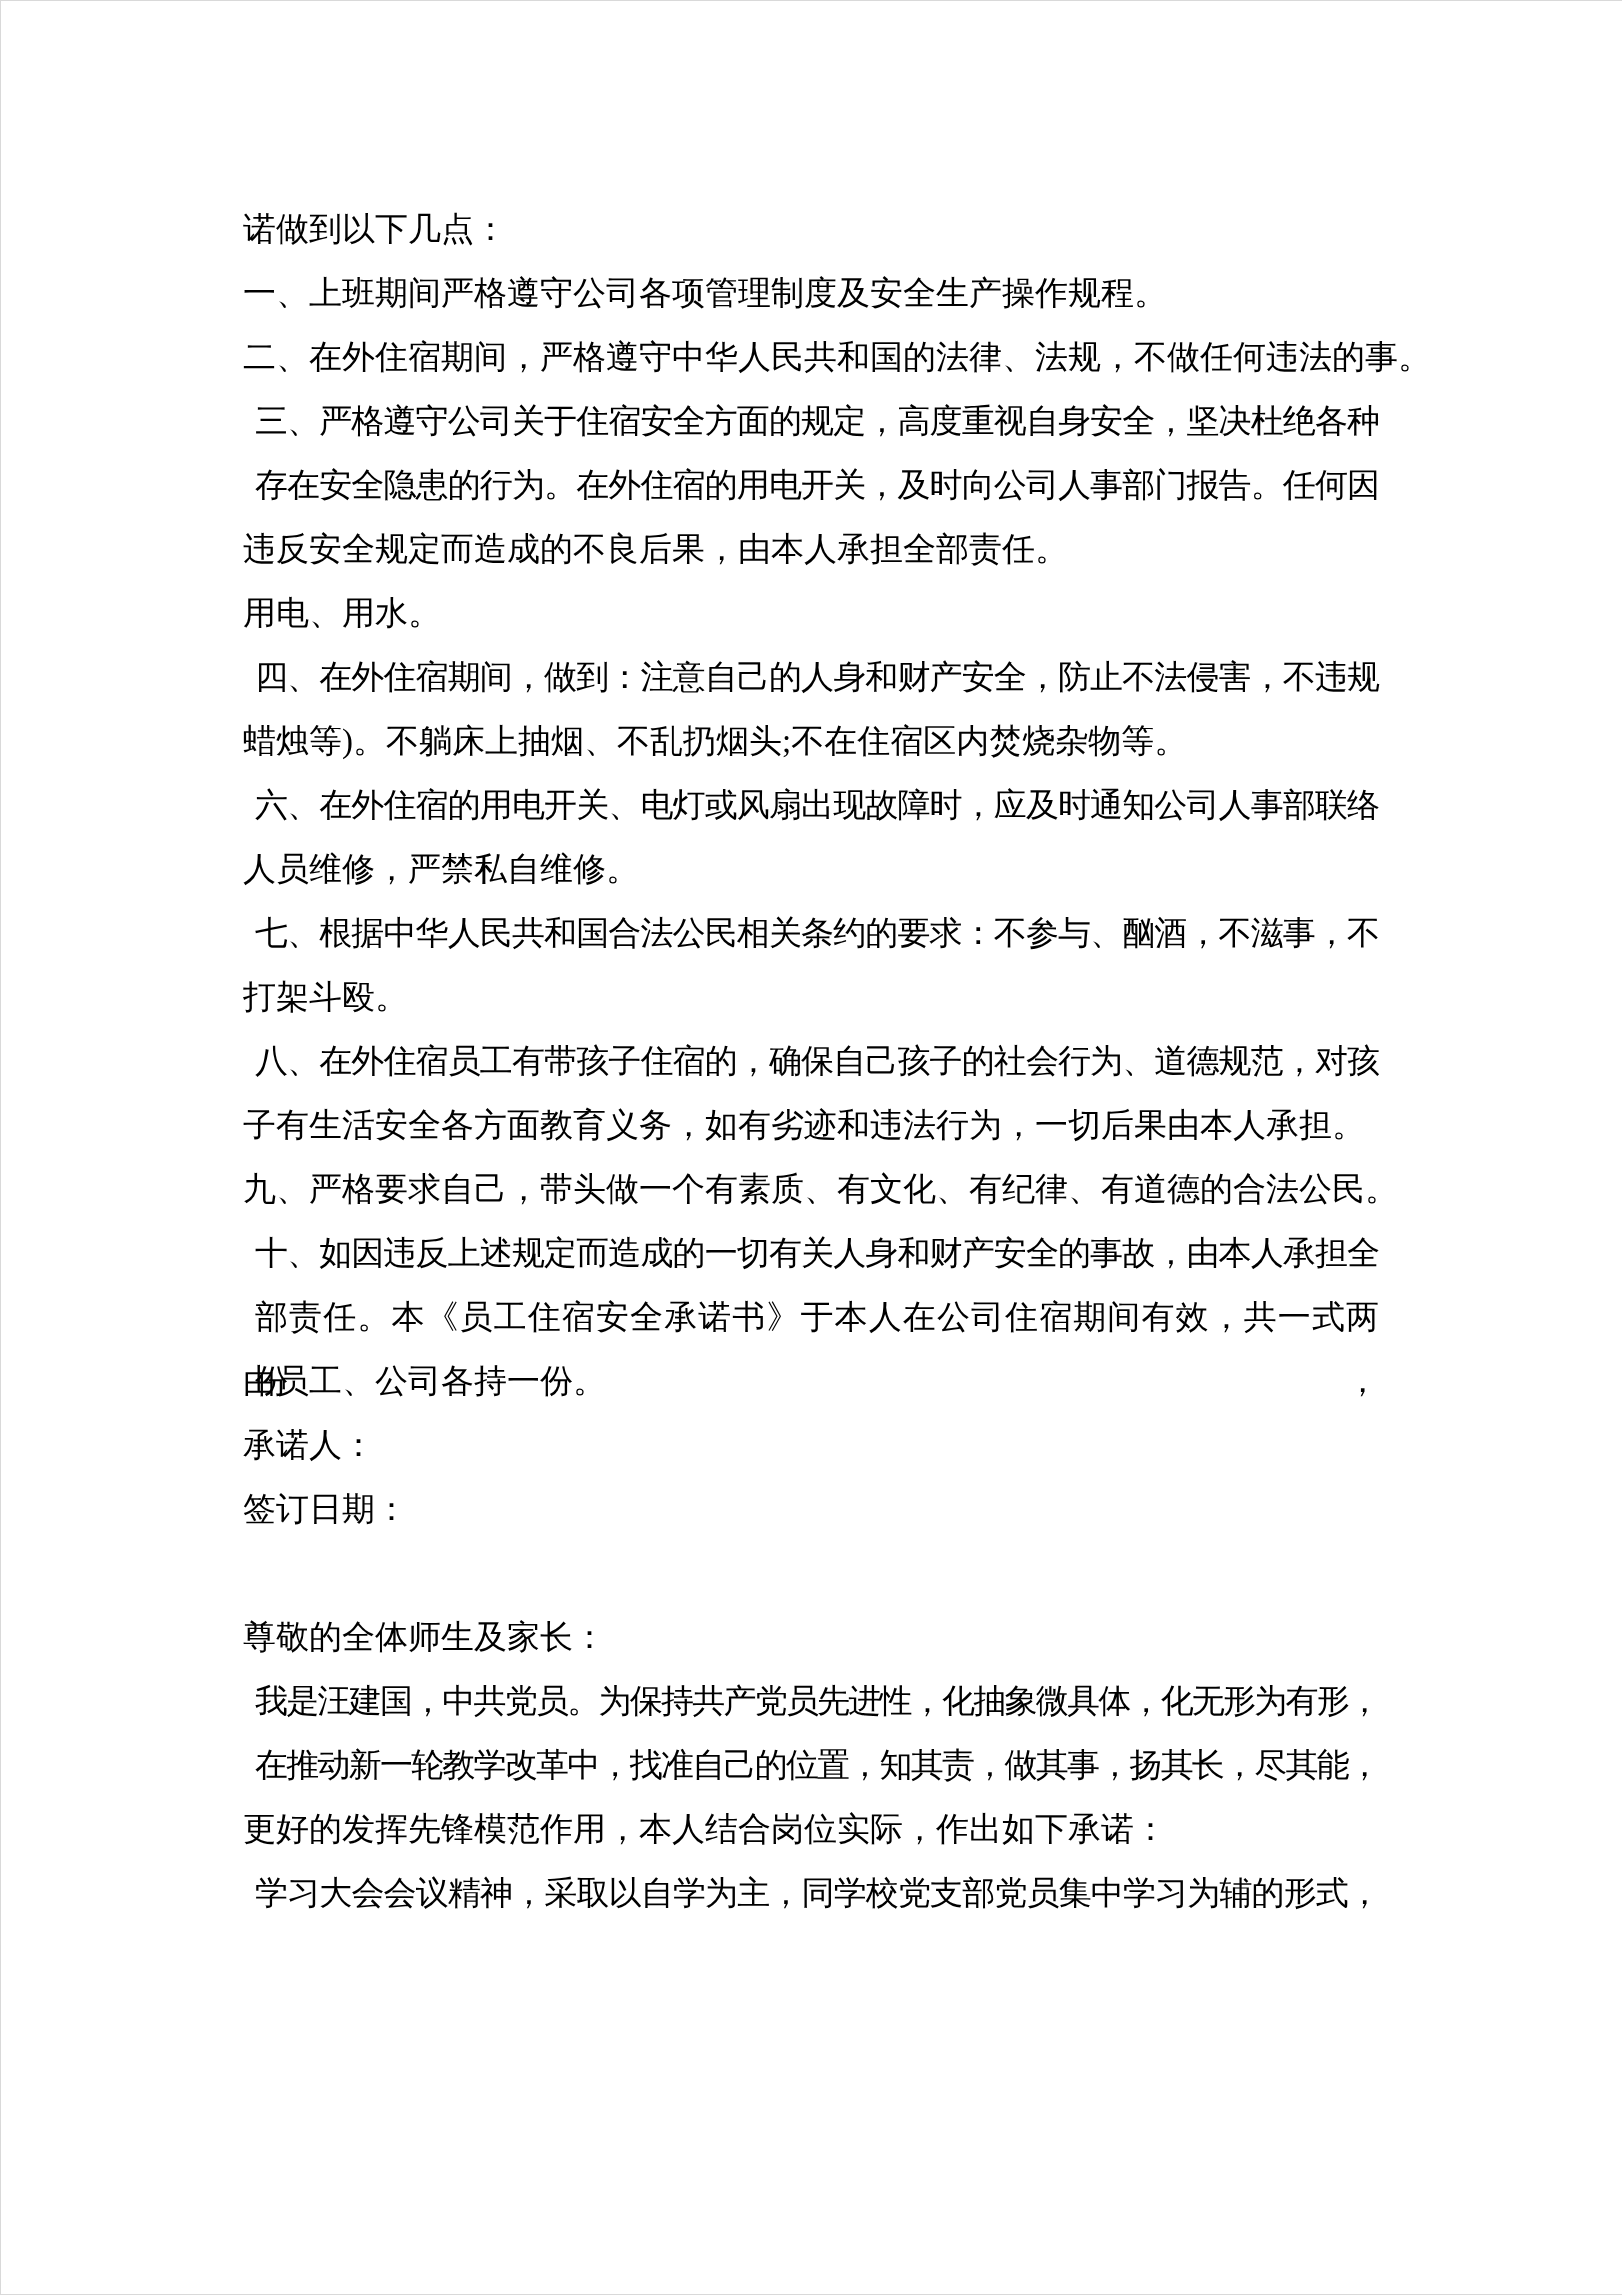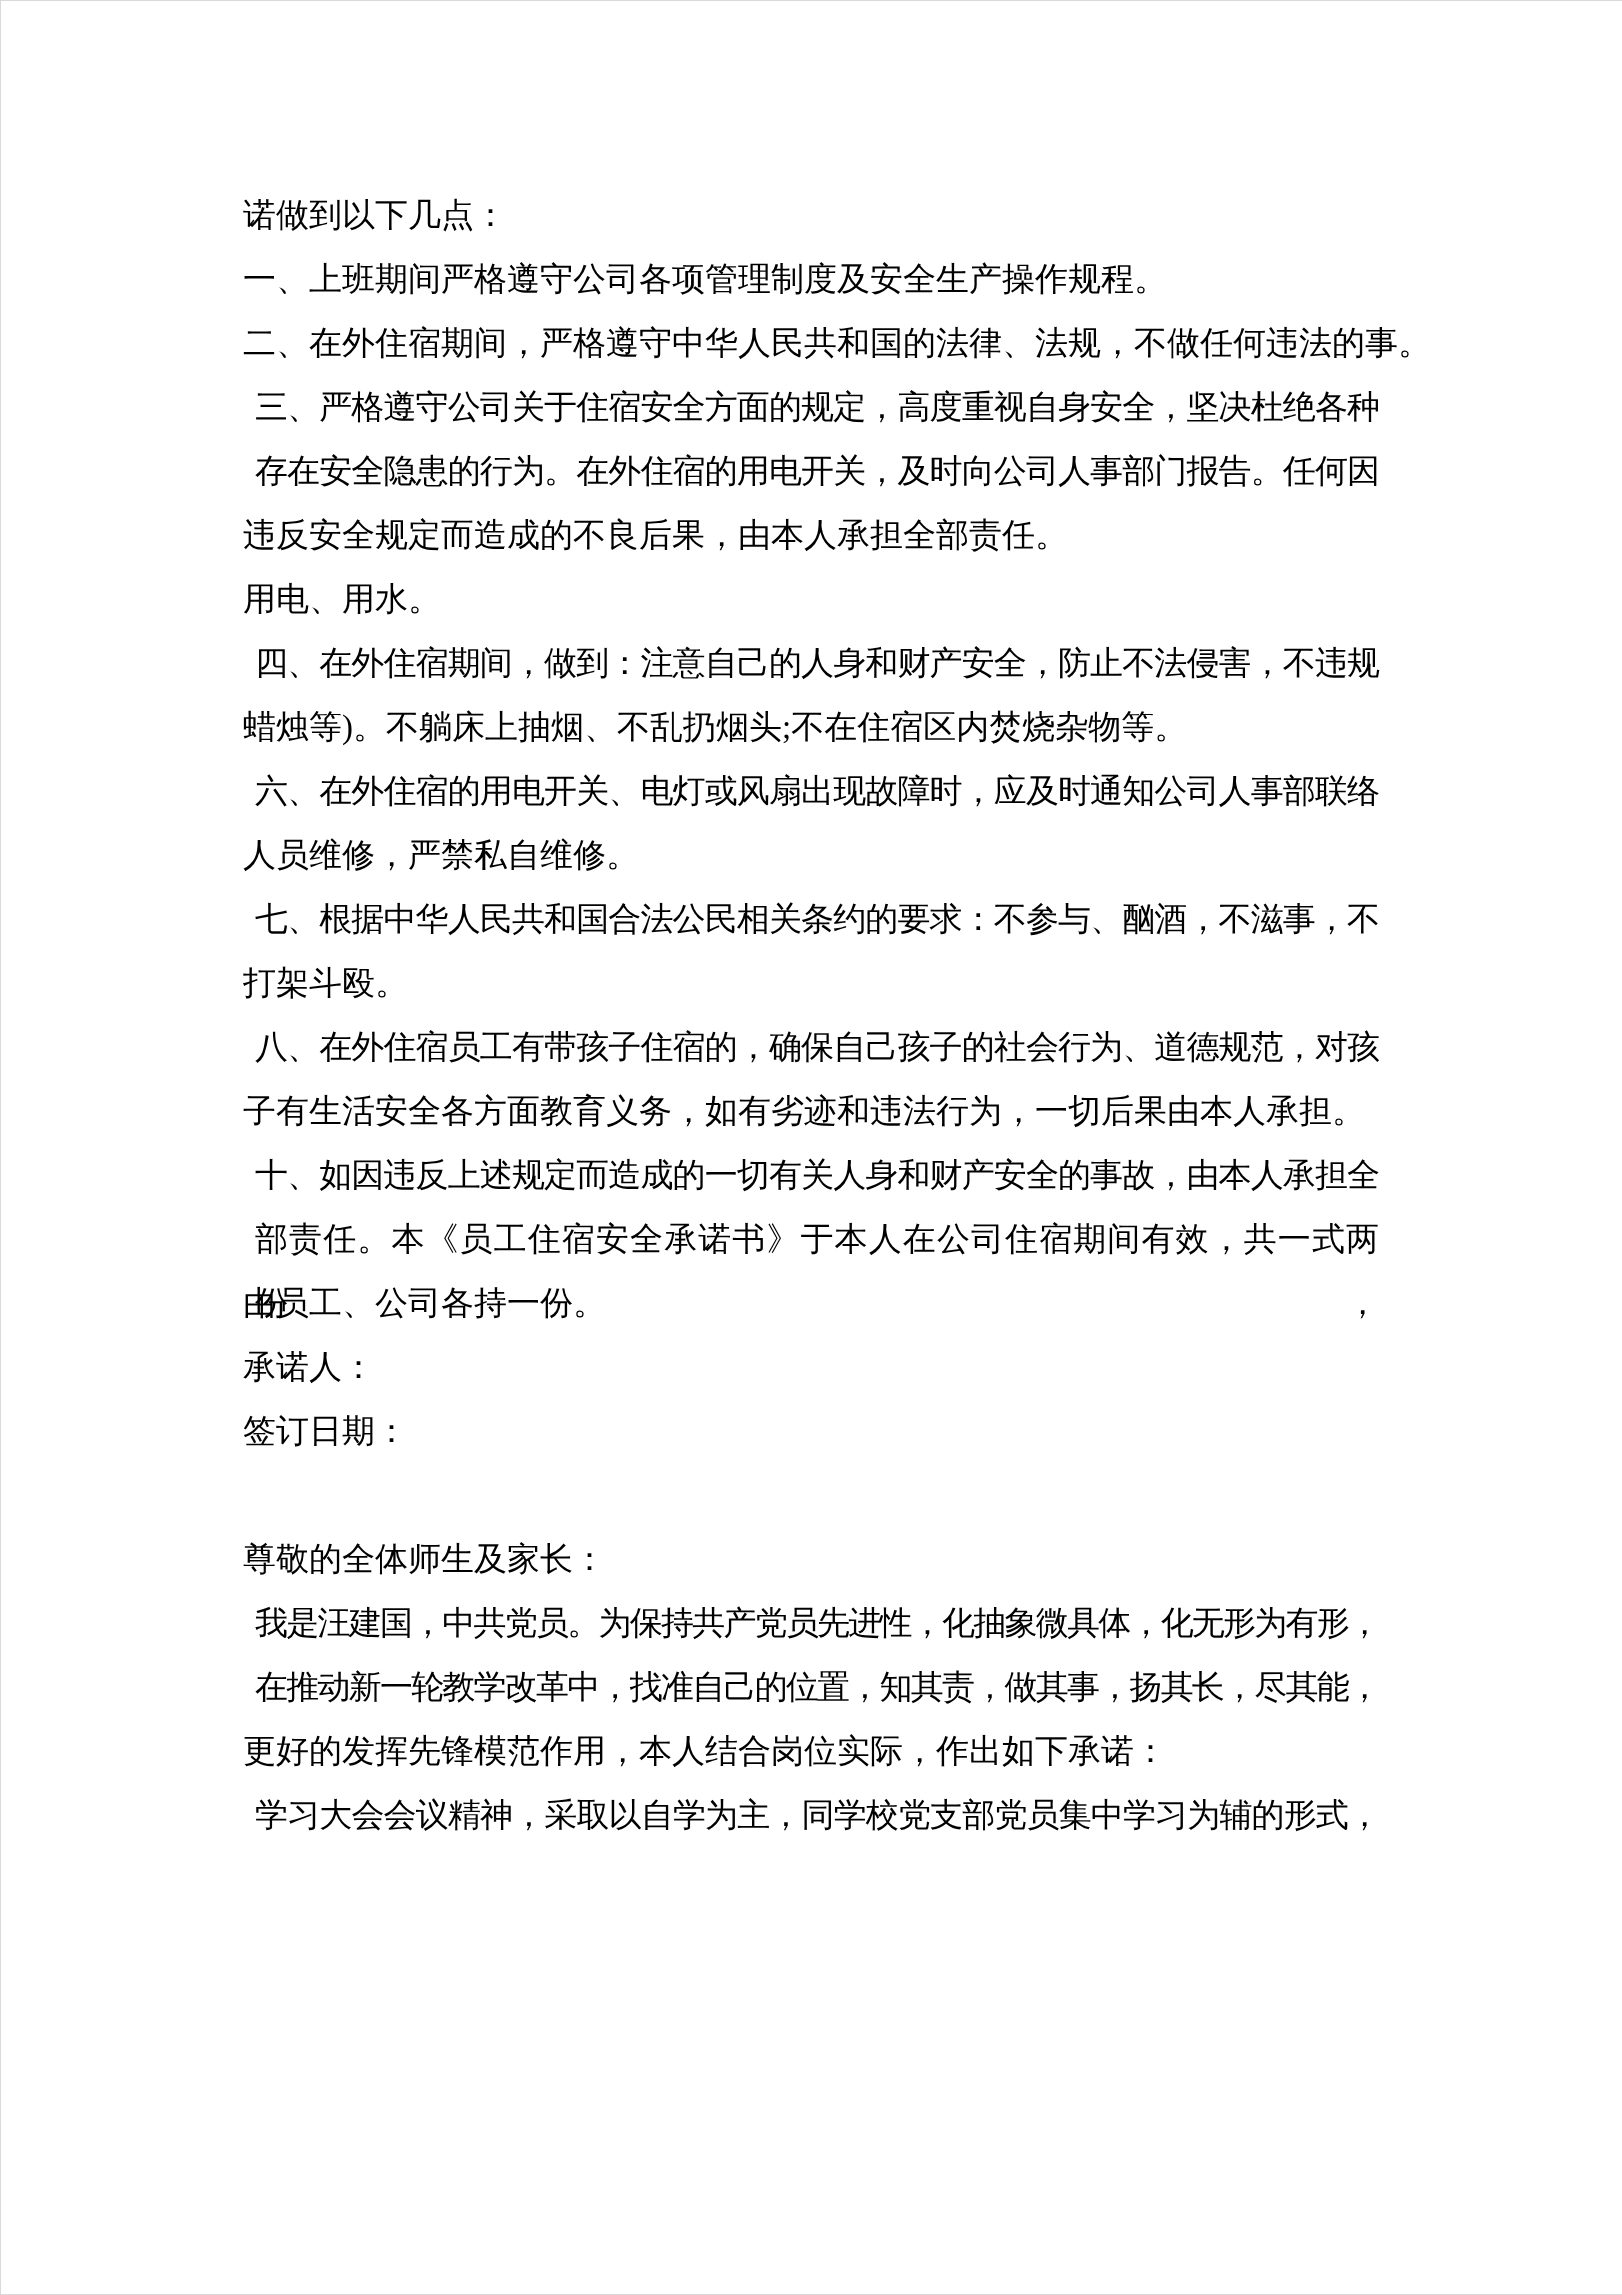--- a/index.html
+++ b/index.html
@@ -18,21 +18,21 @@
   .page-frame {
     position: absolute;
     inset: 0;
     border: 0.7px solid #d9d9d9;
     box-sizing: border-box;
     pointer-events: none;
   }
   .text-block {
     position: absolute;
     left: 243px;
-    top: 183px;
+    top: 197px;
     width: 1136px;
   }
   .line {
     font-size: 33px;
     line-height: 64px;
     height: 64px;
     white-space: nowrap;
     text-align: left;
   }
   .fill {
@@ -60,20 +60,21 @@
   <div class="line">违反安全规定而造成的不良后果，由本人承担全部责任。</div>
   <div class="line">用电、用水。</div>
   <div class="line fill n35">四、在外住宿期间，做到：注意自己的人身和财产安全，防止不法侵害，不违规</div>
   <div class="line">蜡烛等)。不躺床上抽烟、不乱扔烟头;不在住宿区内焚烧杂物等。</div>
   <div class="line fill n35">六、在外住宿的用电开关、电灯或风扇出现故障时，应及时通知公司人事部联络</div>
   <div class="line">人员维修，严禁私自维修。</div>
   <div class="line fill n35">七、根据中华人民共和国合法公民相关条约的要求：不参与、酗酒，不滋事，不</div>
   <div class="line">打架斗殴。</div>
   <div class="line fill n35">八、在外住宿员工有带孩子住宿的，确保自己孩子的社会行为、道德规范，对孩</div>
   <div class="line">子有生活安全各方面教育义务，如有劣迹和违法行为，一切后果由本人承担。</div>
+  <div class="line">九、严格要求自己，带头做一个有素质、有文化、有纪律、有道德的合法公民。</div>
   <div class="line fill n35">十、如因违反上述规定而造成的一切有关人身和财产安全的事故，由本人承担全</div>
   <div class="line fill">部责任。本《员工住宿安全承诺书》于本人在公司住宿期间有效，共一式两份，</div>
   <div class="line">由员工、公司各持一份。</div>
   <div class="line">承诺人：</div>
   <div class="line">签订日期：</div>
   <div class="line blank"></div>
   <div class="line">尊敬的全体师生及家长：</div>
   <div class="line fill n36">我是汪建国，中共党员。为保持共产党员先进性，化抽象微具体，化无形为有形，</div>
   <div class="line fill n36">在推动新一轮教学改革中，找准自己的位置，知其责，做其事，扬其长，尽其能，</div>
   <div class="line">更好的发挥先锋模范作用，本人结合岗位实际，作出如下承诺：</div>

